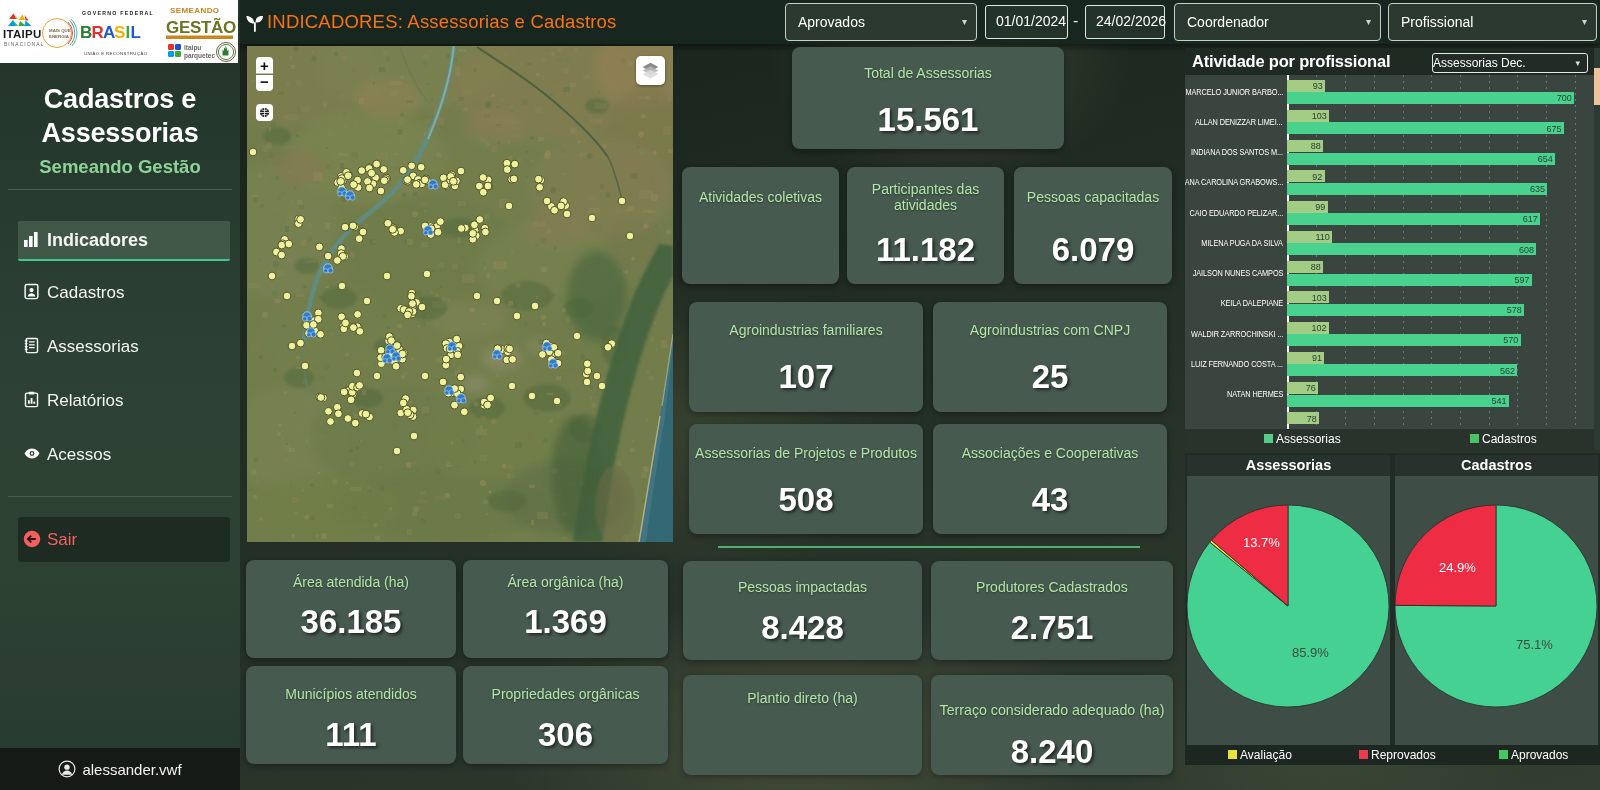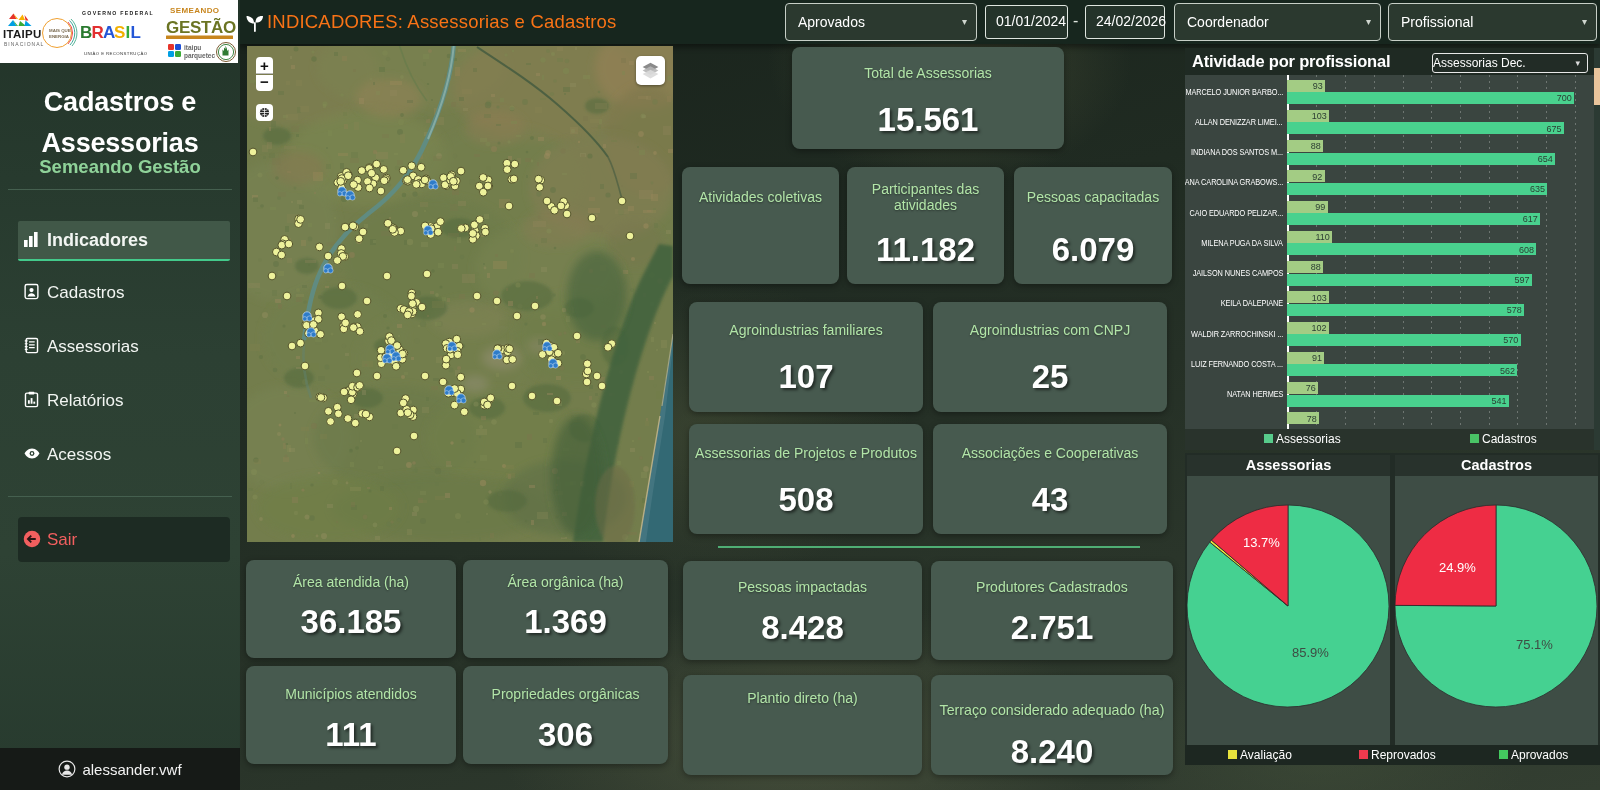--- a/index.html
+++ b/index.html
@@ -18,21 +18,21 @@
   }
   
   #topbar { left:240px; top:0; width:1360px; height:44px; background:#17261e; box-shadow:0 3px 6px rgba(0,0,0,.45); }
   #topbar h1 { position:absolute; left:27px; top:11px; font-size:18.5px; font-weight:400; color:#f97316; letter-spacing:.2px; }
   .fsel { position:absolute; top:3px; height:38px; background:#2b392f; border:1px solid #c7cfc7; border-radius:4px; color:#fff; font-size:14px; line-height:36px; padding-left:12px; }
   .fsel .car { position:absolute; right:9px; top:0; color:#cfd6cf; font-size:10px; }
   .fdate { position:absolute; top:5px; height:34px; background:#24332a; border:1.5px solid #dfe5df; border-radius:3px; color:#fff; font-size:14px; line-height:31px; padding-left:10px; }
   
   #sidebar { left:0; top:0; width:240px; height:790px; background:linear-gradient(180deg,#223429 0%, #2c4033 45%, #2e4234 70%, #273a2e 100%); }
   #logobox { left:0; top:0; width:238px; height:63px; background:#fff; }
-  #sb-title { left:0; top:82px; width:240px; text-align:center; color:#fff; font-size:27px; font-weight:700; line-height:41px; letter-spacing:-0.2px; }
+  #sb-title { left:0; top:82px; width:240px; text-align:center; color:#fff; font-size:27px; font-weight:700; line-height:34px; letter-spacing:-0.2px; }
   #sb-sub { left:0; top:156px; width:240px; text-align:center; color:#8fd299; font-size:18.5px; font-weight:700; }
   .sb-hr { left:8px; width:224px; height:1px; background:#45604f; }
   #menu-active { left:18px; top:221px; width:212px; height:40px; background:#415848; border-radius:2px; border-bottom:2px solid #43ca8b; }
   .mi { position:absolute; left:23px; color:#f2f5f2; font-size:17px; }
   .mi .ic { display:inline-block; width:20px; margin-right:4px; }
   #sair { left:18px; top:517px; width:212px; height:45px; background:#1d2b23; border-radius:4px; }
   #userbar { left:0; top:748px; width:240px; height:42px; background:#161a17; color:#f2f2f2; font-size:15px; }
   
   #map { left:247px; top:46px; width:426px; height:496px; background:#68774a; }
   .mapbtn { position:absolute; background:#fff; width:17px; text-align:center; color:#111; font-weight:700; z-index:5; }

